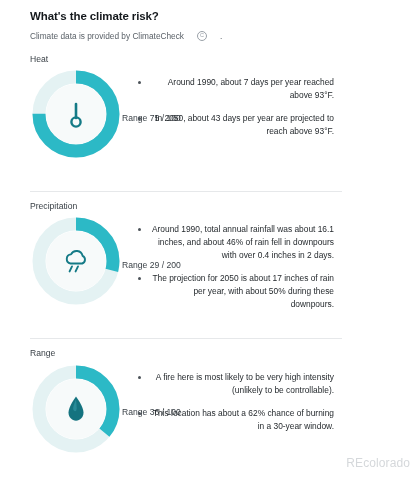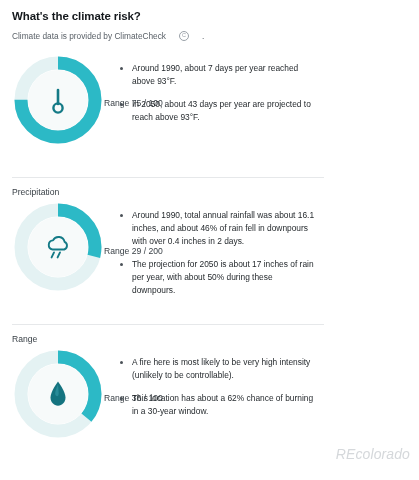--- a/index.html
+++ b/index.html
@@ -14,20 +14,21 @@
     font-family: "Liberation Sans", sans-serif;
     color: #1f2428;
     -webkit-font-smoothing: antialiased;
     position: relative;
   }
 
   .page {
     padding: 10px 12px 0 12px;
     box-sizing: border-box;
     width: 336px;
+    margin-left: 18px;
   }
 
   .page-title {
     font-size: 11.5px;
     font-weight: bold;
     color: #14181c;
     letter-spacing: -0.1px;
     margin: 0 0 7px 0;
     line-height: 1.2;
   }
@@ -103,20 +104,21 @@
     margin-top: 8px;
     line-height: 1.2;
     white-space: nowrap;
   }
 
   .bullets {
     flex: 1 1 auto;
     margin: 0;
     padding: 8px 8px 0 0;
     list-style: none;
+    text-align: right;
   }
   .bullets li {
     position: relative;
     padding-left: 14px;
     font-size: 8.4px;
     line-height: 1.55;
     color: #1f2428;
     margin-bottom: 10px;
   }
   .bullets li:last-child { margin-bottom: 0; }
@@ -138,41 +140,41 @@
     width: 100%;
   }
 
   .sec-heat .section-body { min-height: 112px; }
   .sec-precip .section-body { min-height: 112px; }
   .sec-fire .section-body { min-height: 112px; }
 
   .watermark {
     position: absolute;
     right: 9px;
-    bottom: 18px;
-    font-size: 14px;
+    bottom: 10px;
+    font-size: 12px;
     color: #d5d8db;
     letter-spacing: 0.1px;
-    font-style: italic;
   }
 </style>
 </head>
 <body>
 
 <div class="page">
 
   <div class="page-title">What's the climate risk?</div>
 
   <div class="subtitle">
     <span>Climate data is provided by ClimateCheck</span>
     <span class="copyright-icon">C</span>
     <span>.</span>
   </div>
 
   <div class="section sec-heat">
+    <div class="section-label">Heat</div>
     <div class="section-body">
       <div class="gauge-col">
         <div class="gauge-wrap">
           <svg width="92" height="92" viewBox="0 0 92 92">
             <circle cx="46" cy="46" r="37" fill="none" stroke="#e4f2f3" stroke-width="13"></circle>
             <circle class="arc" cx="46" cy="46" r="37" fill="none" stroke="#2cb9c6" stroke-width="13" transform="rotate(-90 46 46)" stroke-dasharray="174.35839227423352 232.4778563656447"></circle>
             <circle cx="46" cy="46" r="30" fill="#f7fafa"></circle>
           </svg>
           <div class="gauge-icon">
             <svg width="26" height="32" viewBox="0 0 26 32">

